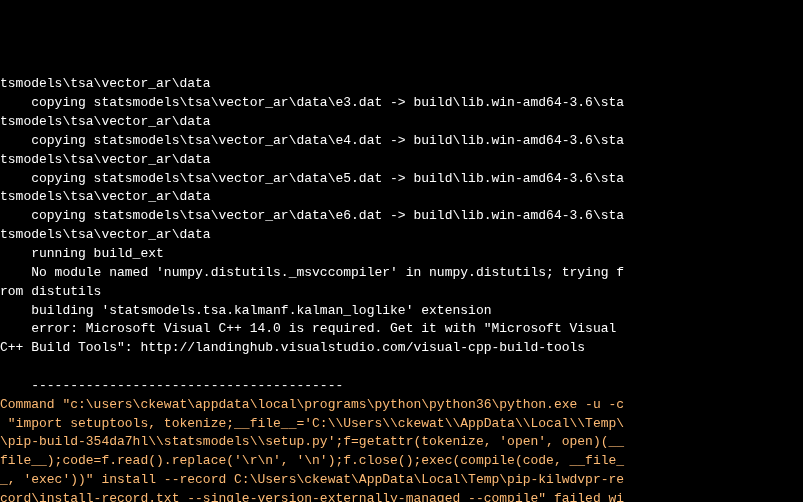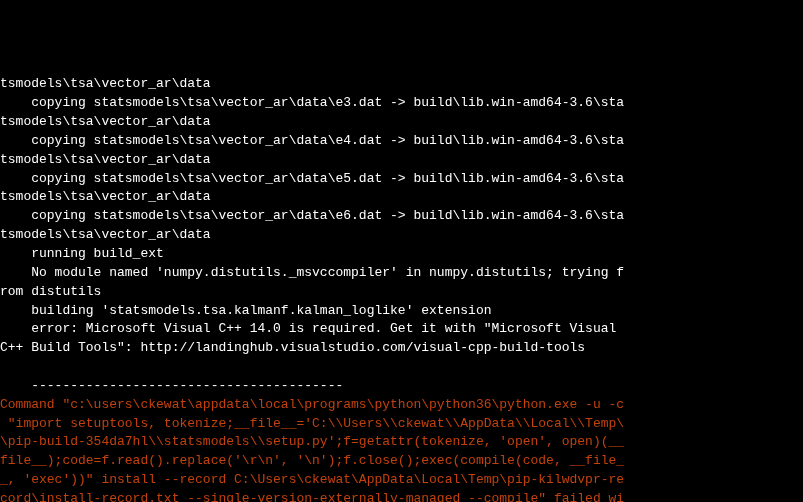--- a/index.html
+++ b/index.html
@@ -20,21 +20,21 @@
       white-space: pre-wrap;
       word-break: break-all;
     }
     .line {
       white-space: pre;
     }
     .white {
       color: #ffffff;
     }
     .red {
-      color: #c2410c;
+      color: #fdba74;
     }
   </style>
 </head>
 <body>
 
 
 
 <div id="terminal"><div class="line white">tsmodels\tsa\vector_ar\data</div><div class="line white">    copying statsmodels\tsa\vector_ar\data\e3.dat -&gt; build\lib.win-amd64-3.6\sta</div><div class="line white">tsmodels\tsa\vector_ar\data</div><div class="line white">    copying statsmodels\tsa\vector_ar\data\e4.dat -&gt; build\lib.win-amd64-3.6\sta</div><div class="line white">tsmodels\tsa\vector_ar\data</div><div class="line white">    copying statsmodels\tsa\vector_ar\data\e5.dat -&gt; build\lib.win-amd64-3.6\sta</div><div class="line white">tsmodels\tsa\vector_ar\data</div><div class="line white">    copying statsmodels\tsa\vector_ar\data\e6.dat -&gt; build\lib.win-amd64-3.6\sta</div><div class="line white">tsmodels\tsa\vector_ar\data</div><div class="line white">    running build_ext</div><div class="line white">    No module named 'numpy.distutils._msvccompiler' in numpy.distutils; trying f</div><div class="line white">rom distutils</div><div class="line white">    building 'statsmodels.tsa.kalmanf.kalman_loglike' extension</div><div class="line white">    error: Microsoft Visual C++ 14.0 is required. Get it with "Microsoft Visual </div><div class="line white">C++ Build Tools": http://landinghub.visualstudio.com/visual-cpp-build-tools</div><div class="line white"> </div><div class="line white">    ----------------------------------------</div><div class="line red">Command "c:\users\ckewat\appdata\local\programs\python\python36\python.exe -u -c</div><div class="line red"> "import setuptools, tokenize;__file__='C:\\Users\\ckewat\\AppData\\Local\\Temp\</div><div class="line red">\pip-build-354da7hl\\statsmodels\\setup.py';f=getattr(tokenize, 'open', open)(__</div><div class="line red">file__);code=f.read().replace('\r\n', '\n');f.close();exec(compile(code, __file_</div><div class="line red">_, 'exec'))" install --record C:\Users\ckewat\AppData\Local\Temp\pip-kilwdvpr-re</div><div class="line red">cord\install-record.txt --single-version-externally-managed --compile" failed wi</div></div>
 
 

